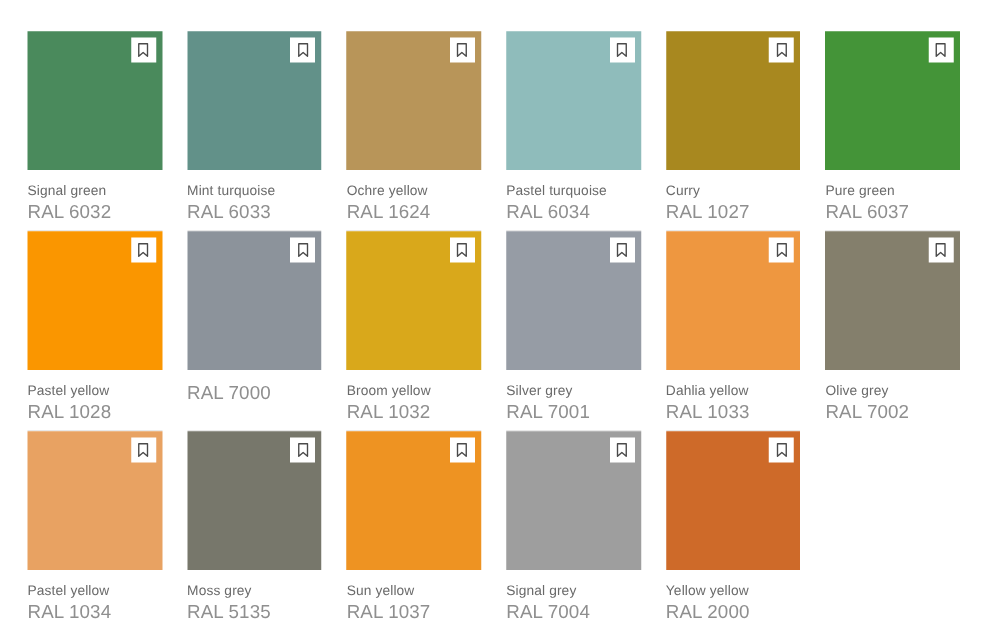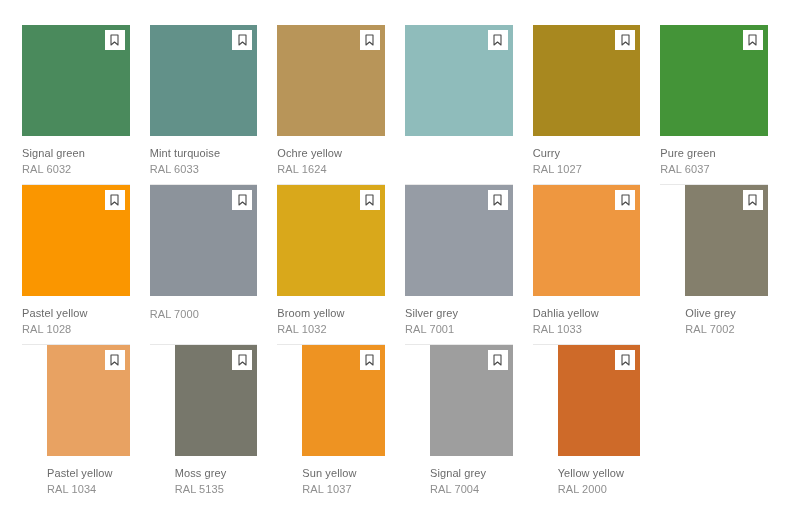--- a/index.html
+++ b/index.html
@@ -26,21 +26,20 @@
   .swatch-card {
     display: flex;
     flex-direction: column;
     position: relative;
     border-bottom: 1px solid #e8e8e8;
     padding-bottom: 10px;
   }
 
   .swatch-card.last-row {
     border-bottom: none;
-    margin-left: 25px;
   }
 
   .swatch-color {
     position: relative;
     width: 100%;
     height: 111px;
     flex: 0 0 111px;
   }
 
   .bookmark-button {
@@ -66,21 +65,21 @@
 
   .swatch-name {
     font-size: 11px;
     color: #6a6a6a;
     line-height: 15px;
     letter-spacing: 0.1px;
     white-space: nowrap;
   }
 
   .swatch-code {
-    font-size: 11px;
+    font-size: 15px;
     color: #8f8f8f;
     line-height: 15px;
     letter-spacing: 0.1px;
     margin-top: 1px;
     white-space: nowrap;
   }
 </style>
 </head>
 <body>
 
@@ -125,20 +124,24 @@
       </div>
     </div>
     <div class="swatch-card">
       <div class="swatch-color" style="background-color: rgb(143, 188, 187);">
         <div class="bookmark-button">
           <svg width="11" height="12" viewBox="0 0 11 12">
             <path d="M2 1 L9 1 L9 11 L5.5 8 L2 11 Z" fill="none" stroke="#4a4a4a" stroke-width="1.1" stroke-linejoin="round"></path>
           </svg>
         </div>
       </div>
+      <div class="swatch-meta">
+        <div class="swatch-name">Pastel turquoise</div>
+        <div class="swatch-code">RAL 6034</div>
+      </div>
     </div>
     <div class="swatch-card">
       <div class="swatch-color" style="background-color: rgb(168, 136, 31);">
         <div class="bookmark-button">
           <svg width="11" height="12" viewBox="0 0 11 12">
             <path d="M2 1 L9 1 L9 11 L5.5 8 L2 11 Z" fill="none" stroke="#4a4a4a" stroke-width="1.1" stroke-linejoin="round"></path>
           </svg>
         </div>
       </div>
       <div class="swatch-meta">

